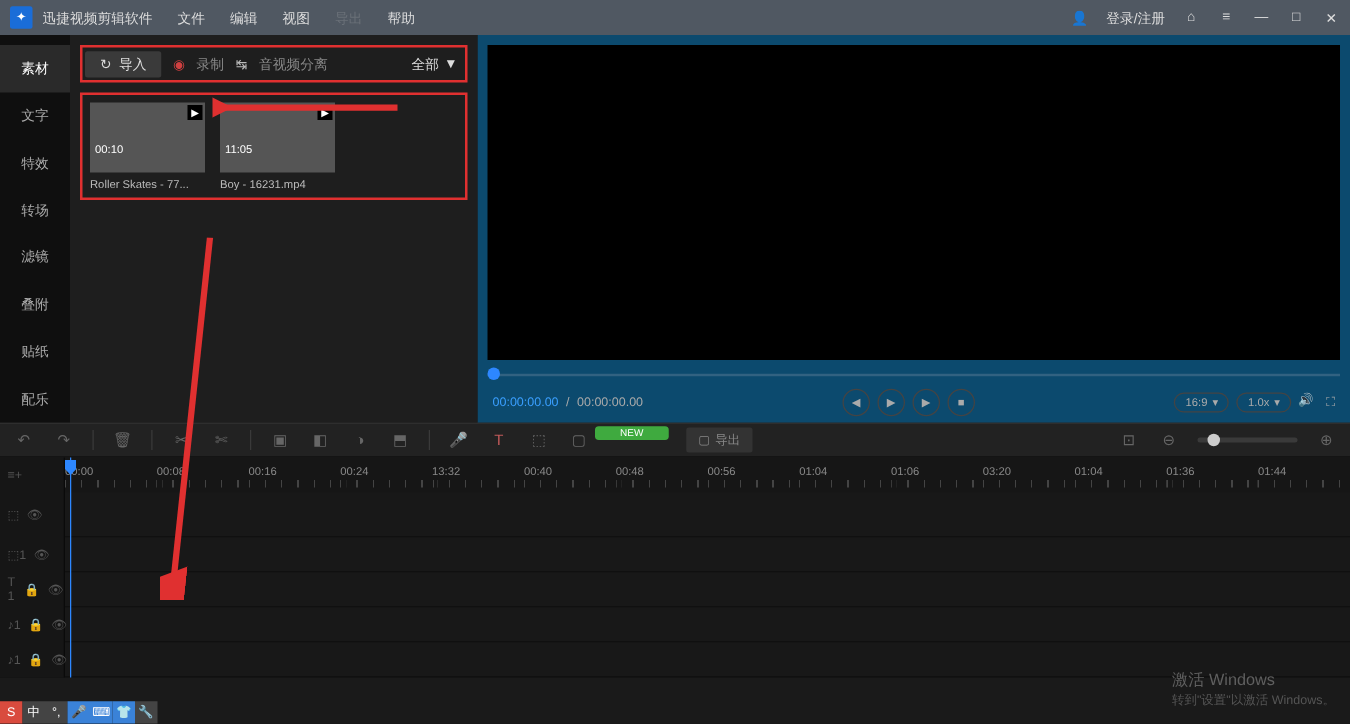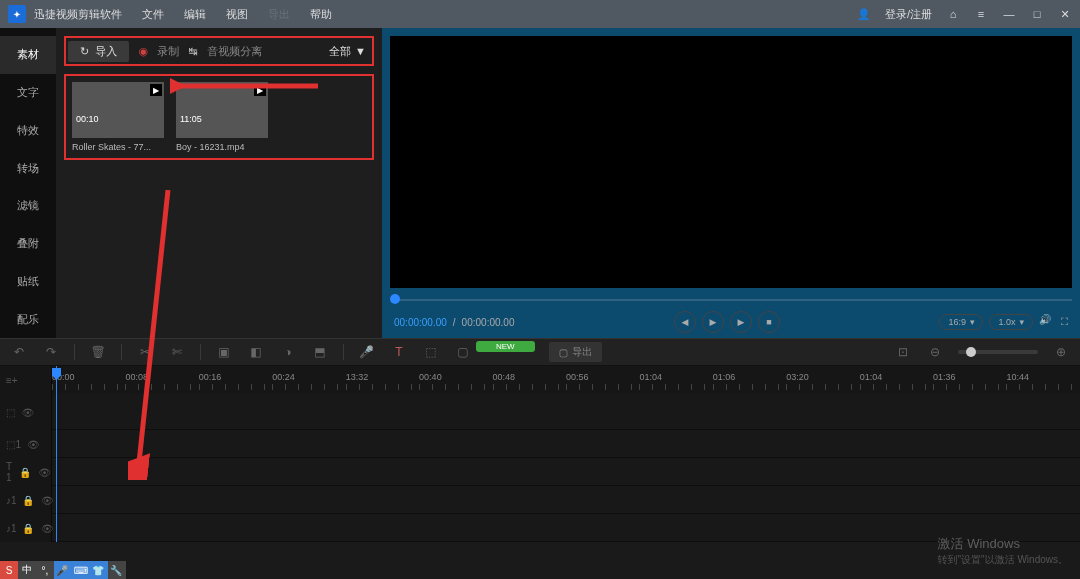--- a/index.html
+++ b/index.html
@@ -235,21 +235,21 @@
       <div class="tick">00:24</div>
       <div class="tick">13:32</div>
       <div class="tick">00:40</div>
       <div class="tick">00:48</div>
       <div class="tick">00:56</div>
       <div class="tick">01:04</div>
       <div class="tick">01:06</div>
       <div class="tick">03:20</div>
       <div class="tick">01:04</div>
       <div class="tick">01:36</div>
-      <div class="tick">10:44</div>
+      <div class="tick">01:44</div>
     </div>
   <div class="track h36"></div>
   <div class="track"></div>
   <div class="track"></div>
   <div class="track"></div>
   <div class="track"></div>
   <div class="playhead"></div>
 </div>
 
 <div class="arrow a1" style="left:170px; top:76px;">

